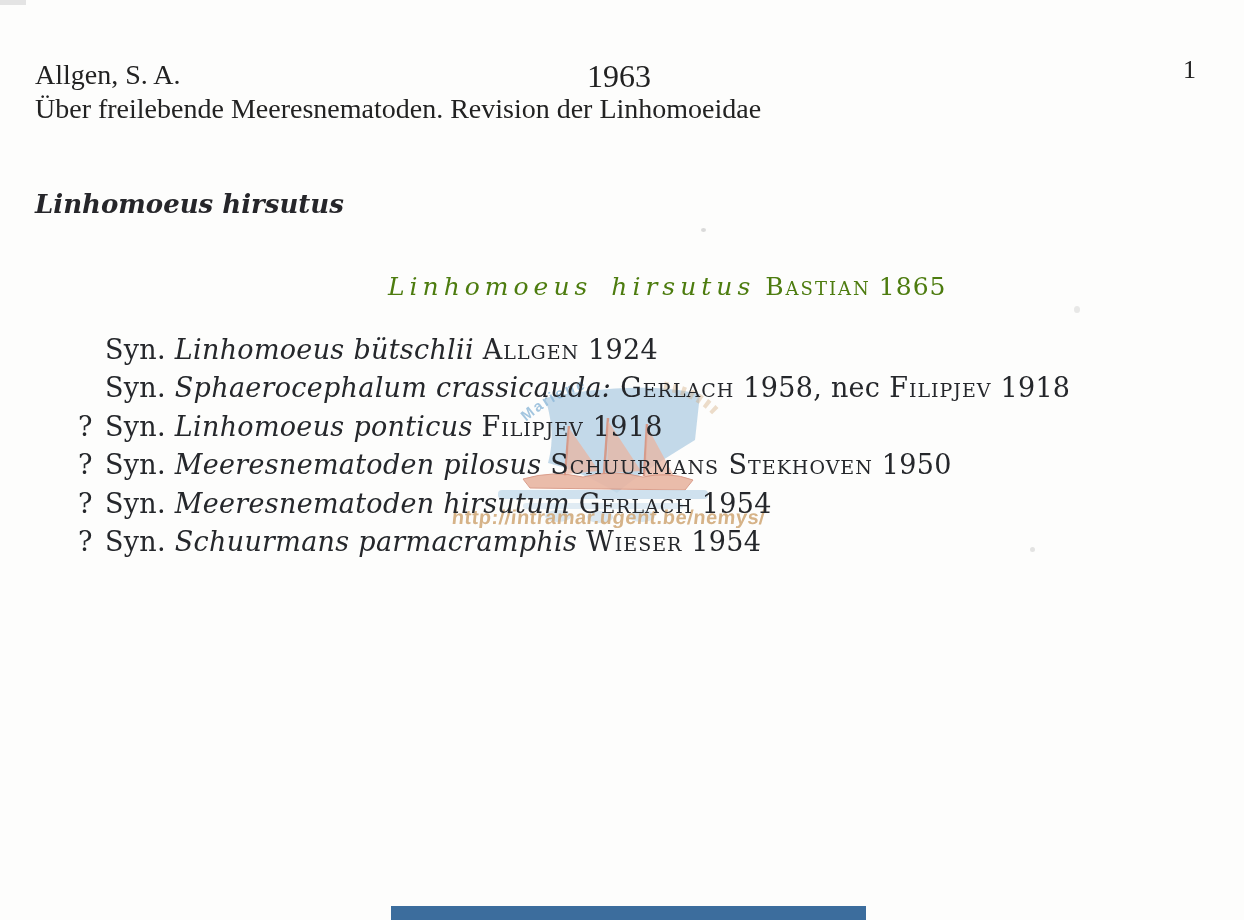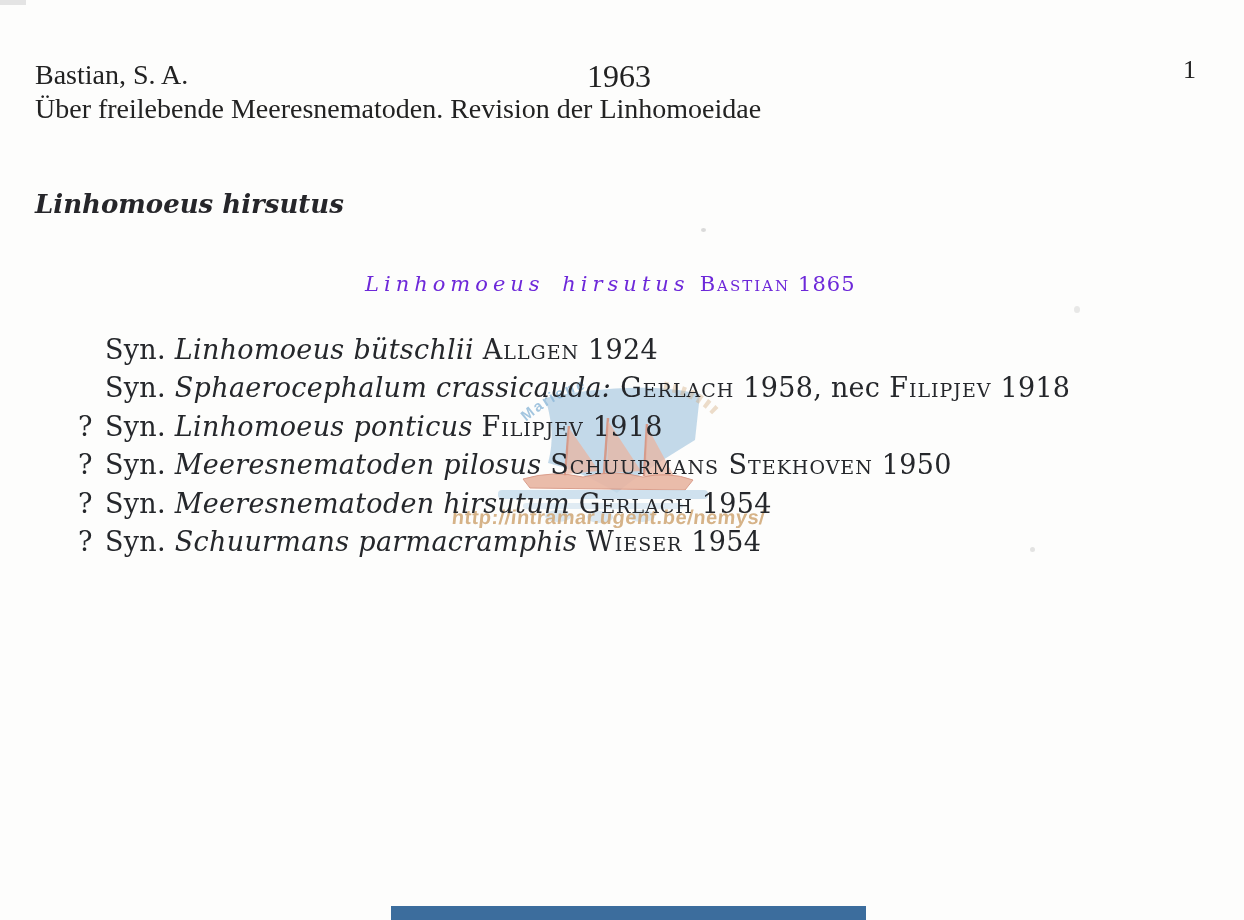--- a/index.html
+++ b/index.html
@@ -20,23 +20,23 @@
   .hdr-cite{top:126px;}
   
   .species-heading{
     position:absolute;left:35px;top:189px;
     font-family:"DejaVu Serif", serif;
     font-size:26px;font-weight:bold;font-style:italic;
     color:#26262a;white-space:nowrap;
   }
   
   .main-title{
-    position:absolute;left:365px;top:272px;
+    position:absolute;left:388px;top:272px;
     font-family:"DejaVu Serif", serif;
-    font-size:21px;color:#6d28d9;white-space:nowrap;z-index:2;
+    font-size:25px;color:#4d7c0f;white-space:nowrap;z-index:2;
   }
   .main-title .sp{font-style:italic;letter-spacing:5px;word-spacing:6px;}
   .main-title .auth{font-variant:small-caps;letter-spacing:2px;margin-left:10px;}
   .main-title .yr{letter-spacing:1px;margin-left:8px;}
   
   .syn-list{
     position:absolute;left:78px;top:331px;z-index:2;
     font-family:"DejaVu Serif", serif;
     font-size:27px;color:#25272b;
   }
@@ -103,21 +103,21 @@
       </defs>
     <text font-family="Liberation Sans, sans-serif" font-size="15" font-weight="bold" fill="var(--arc-blue,#8db8d8)" opacity="0.8" letter-spacing="2">
       <textPath href="#arcPath">Mariene</textPath>
     </text>
 
     <path d="M 196,10 Q 230,16 250,38" stroke="var(--url-tan,#d2ab7c)" stroke-width="9" stroke-dasharray="4 5" fill="none" opacity="0.4"></path>
   </svg>
 
   <div class="watermark-url">http://intramar.ugent.be/nemys/</div>
 
-  <div class="hdr hdr-author">Bastian, S. A.</div>
+  <div class="hdr hdr-author">Allgen, S. A.</div>
   <div class="hdr-year">1963</div>
   <div class="hdr-page">1</div>
   <div class="hdr hdr-title">Über freilebende Meeresnematoden. Revision der Linhomoeidae</div>
 
   <div class="species-heading">Linhomoeus hirsutus</div>
 
   <div class="main-title">
     <span class="sp">Linhomoeus hirsutus</span><span class="auth">Bastian</span><span class="yr">1865</span>
   </div>
 

